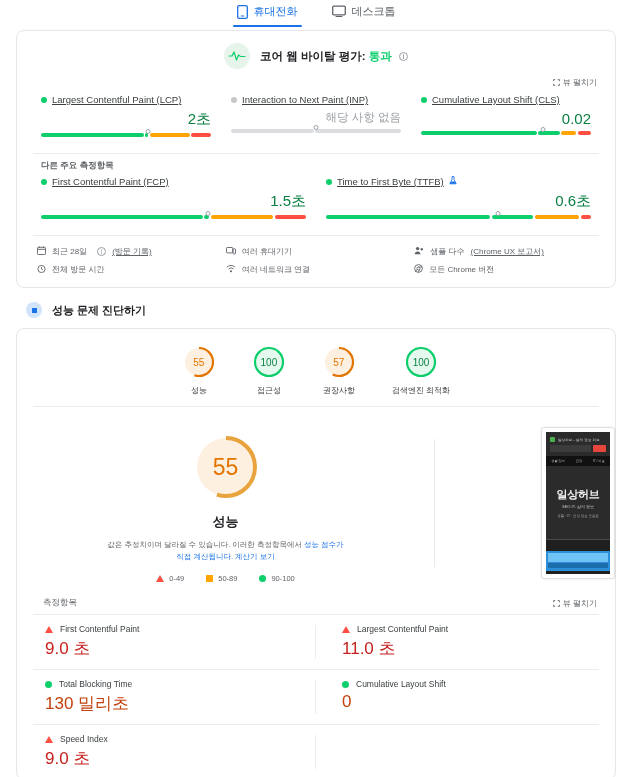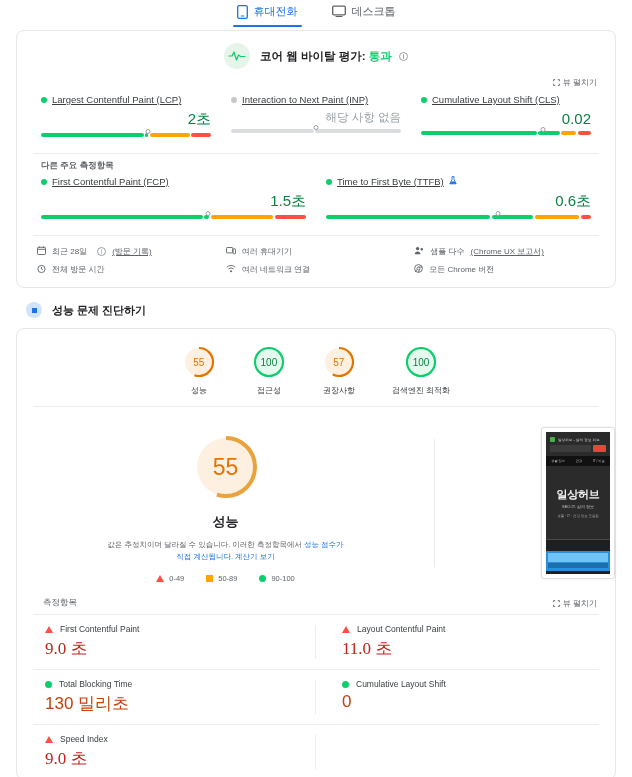--- a/index.html
+++ b/index.html
@@ -192,21 +192,21 @@
   }
   .metrics-head .t { font-size: 8.5px; color: #5f6368; }
   .m-table { display: flex; flex-wrap: wrap; padding: 0 16px; }
   .m-cell {
     flex: 0 0 50%; padding: 9px 0 9px 12px;
     border-top: 1px solid #ecedef; position: relative;
   }
   .m-cell.right { padding-left: 26px; }
   .m-cell-label { display: flex; align-items: center; gap: 7px; font-size: 8.5px; color: #3c4043; }
   .m-cell-val { font-size: 17px; margin-top: 3px; }
-  .m-cell-val.red { color: #c5221f; font-family: Liberation Serif, serif; }
+  .m-cell-val.red { color: #c5221f; }
   .m-cell-val.green { color: #c2410c; }
   .m-tri {
     width: 0; height: 0; border-left: 4px solid transparent;
     border-right: 4px solid transparent; border-bottom: 7px solid #ff4e42; flex: 0 0 auto;
   }
   .m-ci { width: 7px; height: 7px; border-radius: 50%; background: #0cce6b; flex: 0 0 auto; }
   .vsep { position: absolute; right: 0; top: 10px; bottom: 10px; width: 1px; background: #ecedef; }
 </style>
 </head>
 <body>
@@ -558,21 +558,21 @@
           <span class="m-tri"></span>
           <span>First Contentful Paint</span>
         </div>
         <div class="m-cell-val red">9.0 초</div>
         <span class="vsep"></span>
       </div>
 
       <div class="m-cell right">
         <div class="m-cell-label">
           <span class="m-tri"></span>
-          <span>Layout Contentful Paint</span>
+          <span>Largest Contentful Paint</span>
         </div>
         <div class="m-cell-val red">11.0 초</div>
       </div>
 
       <div class="m-cell">
         <div class="m-cell-label">
           <span class="m-ci"></span>
           <span>Total Blocking Time</span>
         </div>
         <div class="m-cell-val green">130 밀리초</div>

